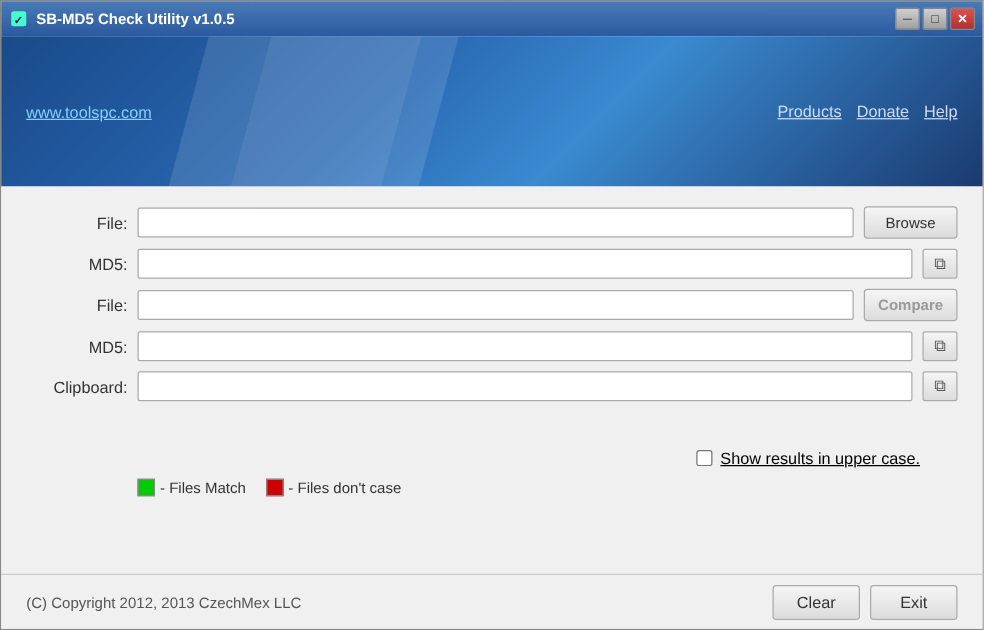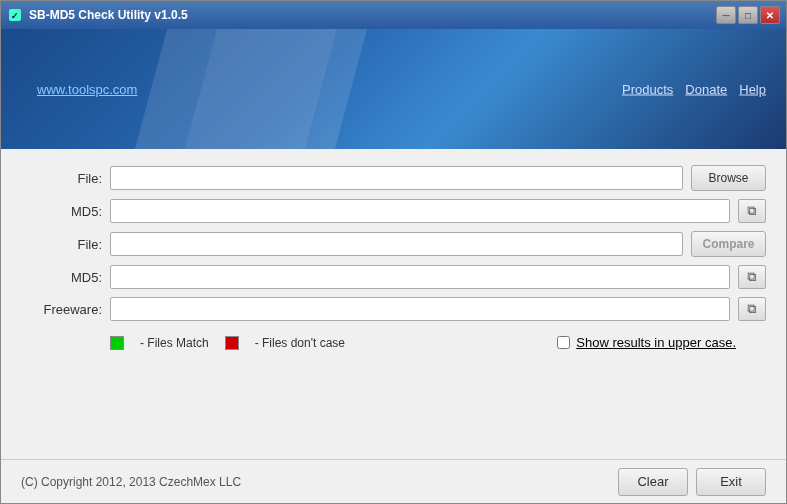--- a/index.html
+++ b/index.html
@@ -63,21 +63,21 @@
     .title-btn.close {
       background: linear-gradient(to bottom, #e05050, #b03030);
       color: white;
     }
     .header {
       background: linear-gradient(135deg, #1a4a8a 0%, #2a6ab5 40%, #3a8ad0 60%, #1a3a70 100%);
       height: 120px;
       position: relative;
       display: flex;
       align-items: center;
-      padding: 0 36px;
+      padding: 0 20px;
       flex-shrink: 0;
       overflow: hidden;
     }
     .header::before {
       content: '';
       position: absolute;
       left: 150px;
       top: 0;
       width: 200px;
       height: 100%;
@@ -187,23 +187,24 @@
       width: 75px;
     }
     .btn-compare {
       width: 75px;
       color: #999;
       font-weight: bold;
     }
     .legend-item {
       display: flex;
       align-items: center;
-      gap: 16px;
-      font-size: 12px;
-      color: #333;
+      gap: 4px;
+      font-size: 12px;
+      color: #333;
+      margin-top: 48px;
     }
     .legend-box {
       width: 14px;
       height: 14px;
       border: 1px solid #888;
       flex-shrink: 0;
     }
     .legend-box.green { background: #00cc00; }
     .legend-box.red { background: #cc0000; }
     .checkbox-row {
@@ -298,21 +299,21 @@
 
     <div class="form-row">
       <label class="form-label">MD5:</label>
       <input class="form-input" type="text" value="" style="">
       <button class="btn-icon" title="Copy">
         <span class="copy-icon">⧉</span>
       </button>
     </div>
 
     <div class="form-row">
-      <label class="form-label">Freeware:</label>
+      <label class="form-label">Clipboard:</label>
       <input class="form-input" type="text" value="" style="">
       <button class="btn-icon" title="Paste from clipboard">
         <span class="copy-icon">⧉</span>
       </button>
     </div>
 
     <div style="display:flex; align-items:center; margin-top:6px; padding-left:73px; gap: 16px;">
       <div class="legend-item">
         <div class="legend-box green"></div>
         <span>- Files Match</span>

